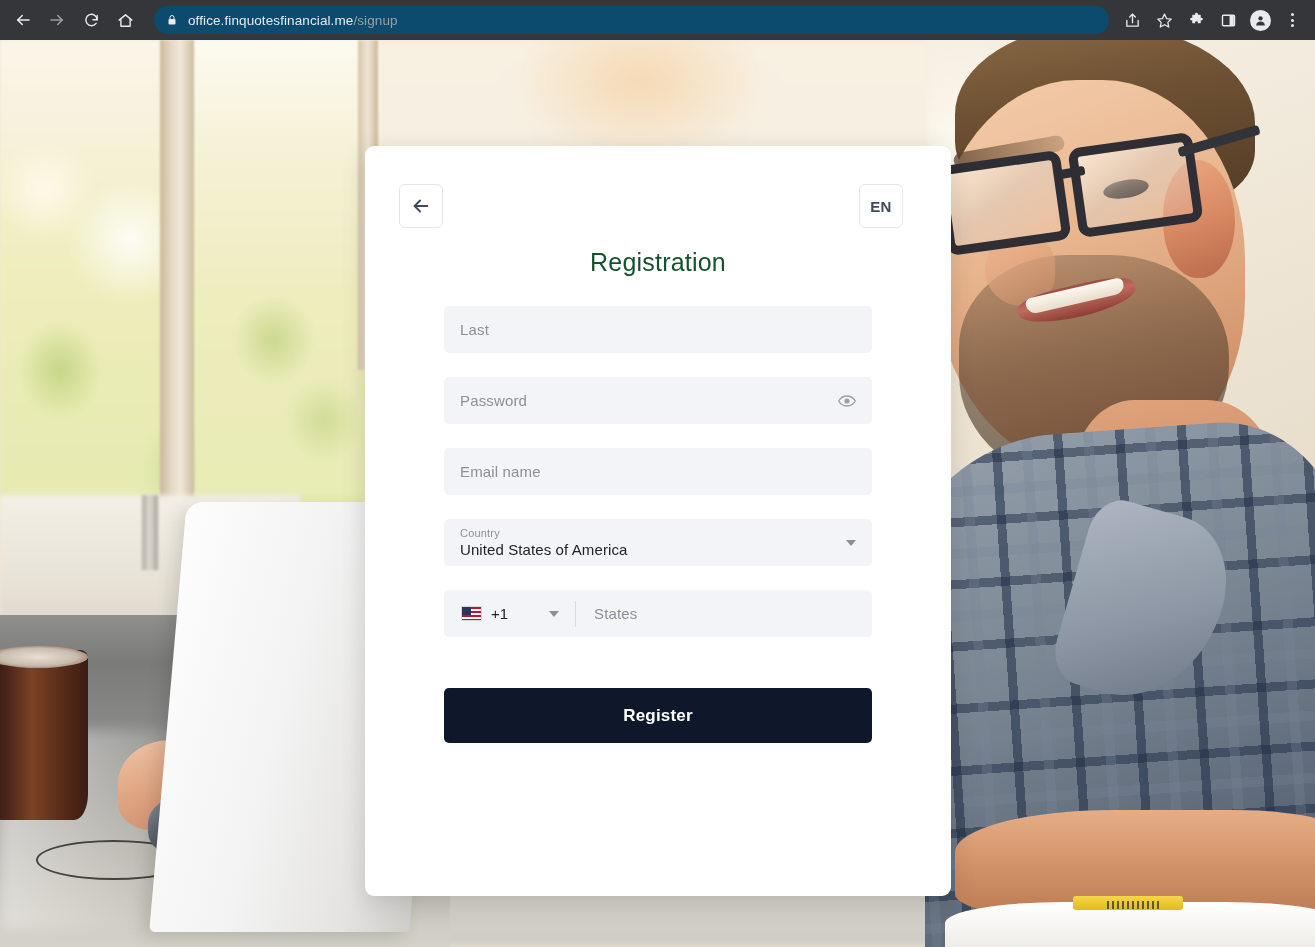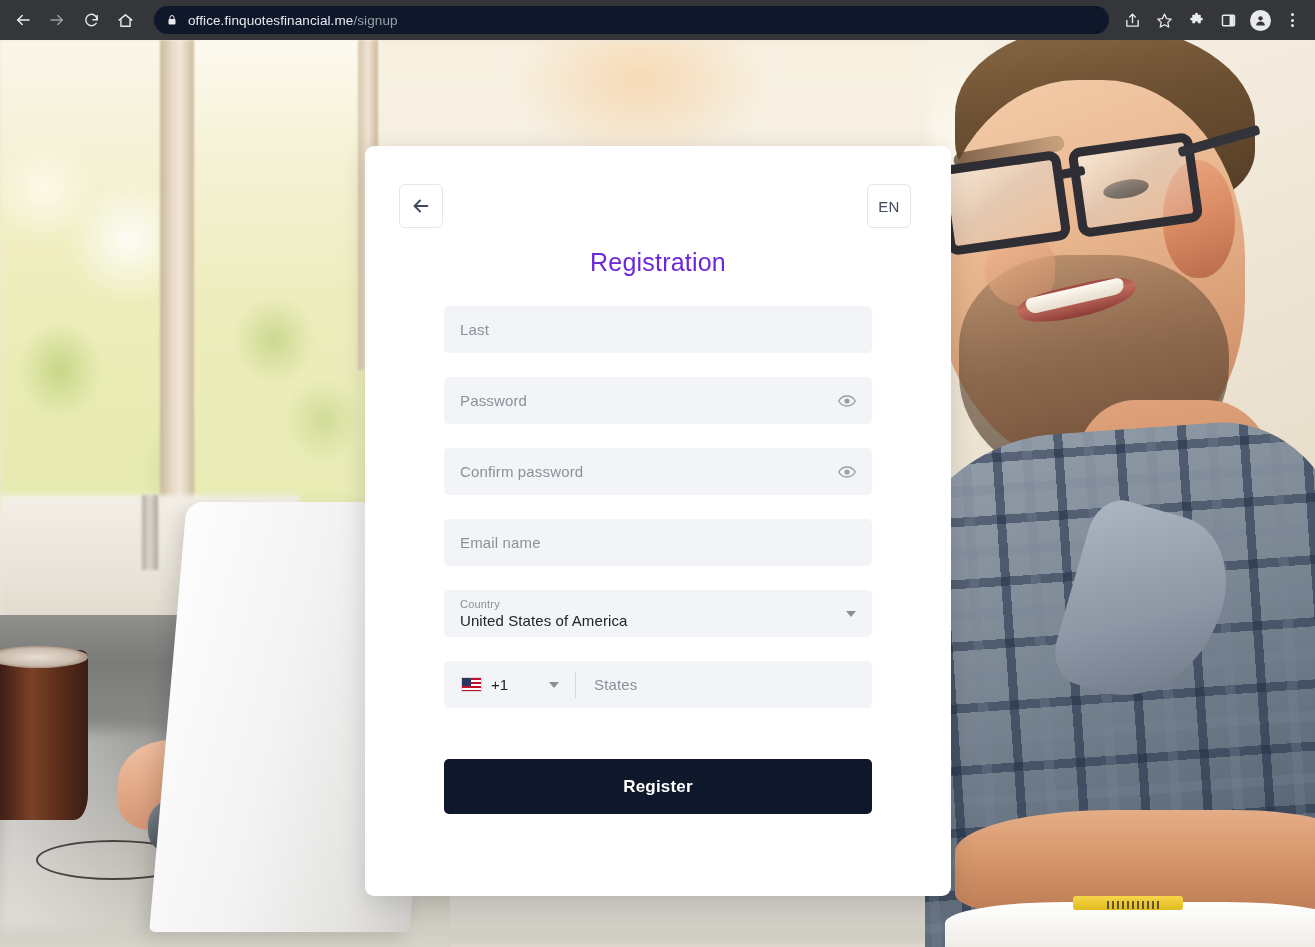--- a/index.html
+++ b/index.html
@@ -24,21 +24,21 @@
     display: flex; align-items: center; justify-content: center;
     border-radius: 50%;
     flex: 0 0 auto;
     margin-right: 4px;
   }
   .nav-btn svg { display: block; }
 
   .omnibox {
     flex: 1 1 auto;
     height: 28px;
-    background: #0f172a;
+    background: #0c4a6e;
     border-radius: 14px;
     display: flex; align-items: center;
     margin: 0 6px 0 10px;
     padding: 0 12px;
     max-width: 1050px;
   }
   .omnibox .lock { margin-right: 10px; display: flex; align-items: center; }
   .url-text {
     font-size: 13.5px;
     color: #e8eaed;
@@ -307,29 +307,29 @@
     position: absolute; top: 0;
     width: 44px; height: 44px;
     border: 1px solid #e3e6ec;
     border-radius: 6px;
     background: #fff;
     display: flex; align-items: center; justify-content: center;
     cursor: pointer;
   }
   .icon-btn.back { left: 0; }
   .icon-btn.lang {
-    right: 0;
-    font-size: 15px; font-weight: 400; color: #3f4a5c;
+    right: 8px;
+    font-size: 15px; font-weight: 700; color: #3f4a5c;
     letter-spacing: .3px;
   }
   .card-title {
     text-align: center;
     font-size: 25px;
     font-weight: 500;
-    color: #6d28d9;
+    color: #14532d;
     letter-spacing: .2px;
     margin-top: 8px;
   }
 
   .form { margin: 29px 79px 0 79px; }
   .field {
     position: relative;
     height: 47px;
     background: #f2f4f8;
     border-radius: 5px;
@@ -570,29 +570,20 @@
       <div class="field">
         <span class="ph">Password</span>
         <span class="eye">
           <svg width="20" height="20" viewBox="0 0 24 24" fill="none" stroke="#9aa0a8" stroke-width="1.7">
             <path d="M2 12s3.6-6 10-6 10 6 10 6-3.6 6-10 6S2 12 2 12z"></path>
             <circle cx="12" cy="12" r="3.1" fill="#9aa0a8" stroke="none"></circle>
           </svg>
         </span>
       </div>
 
-      <div class="field">
-        <span class="ph">Confirm password</span>
-        <span class="eye">
-          <svg width="20" height="20" viewBox="0 0 24 24" fill="none" stroke="#9aa0a8" stroke-width="1.7">
-            <path d="M2 12s3.6-6 10-6 10 6 10 6-3.6 6-10 6S2 12 2 12z"></path>
-            <circle cx="12" cy="12" r="3.1" fill="#9aa0a8" stroke="none"></circle>
-          </svg>
-        </span>
-      </div>
 
 
       <div class="field">
         <span class="ph">Email name</span>
       </div>
 
       <div class="field select">
         <span class="sel-label">Country</span>
         <span class="sel-value">United States of America</span>
         <span class="caret"></span>

